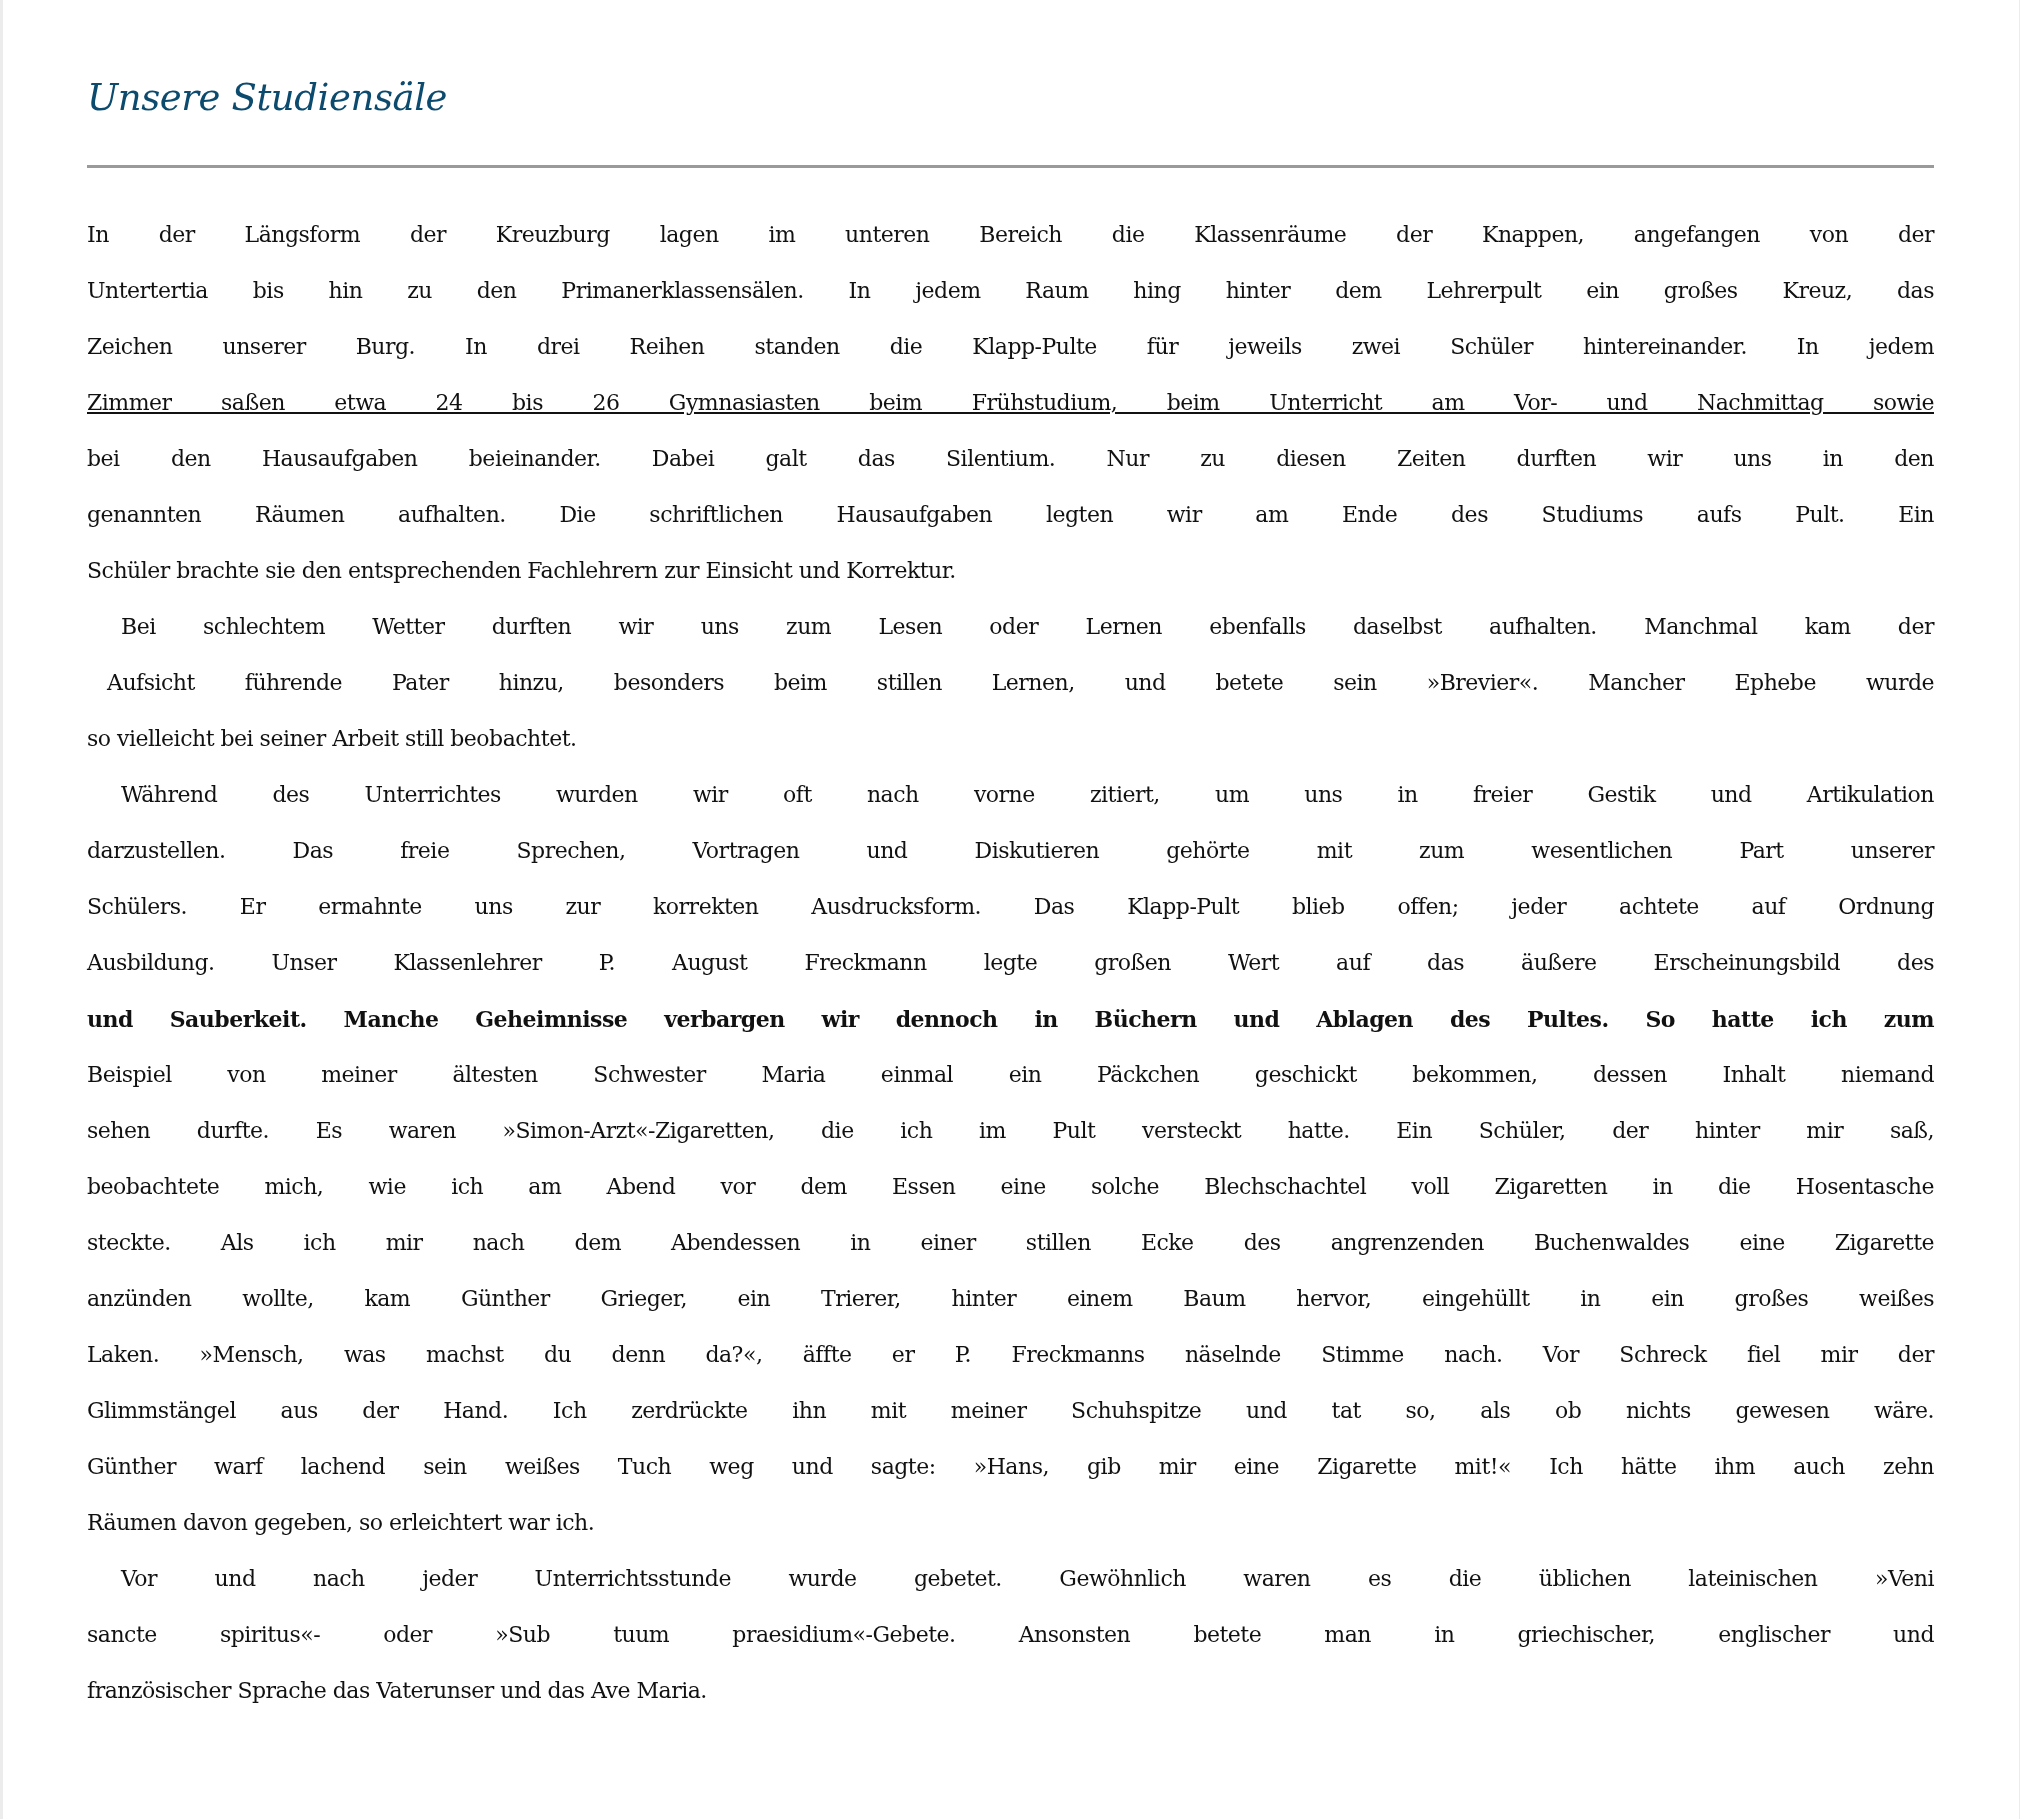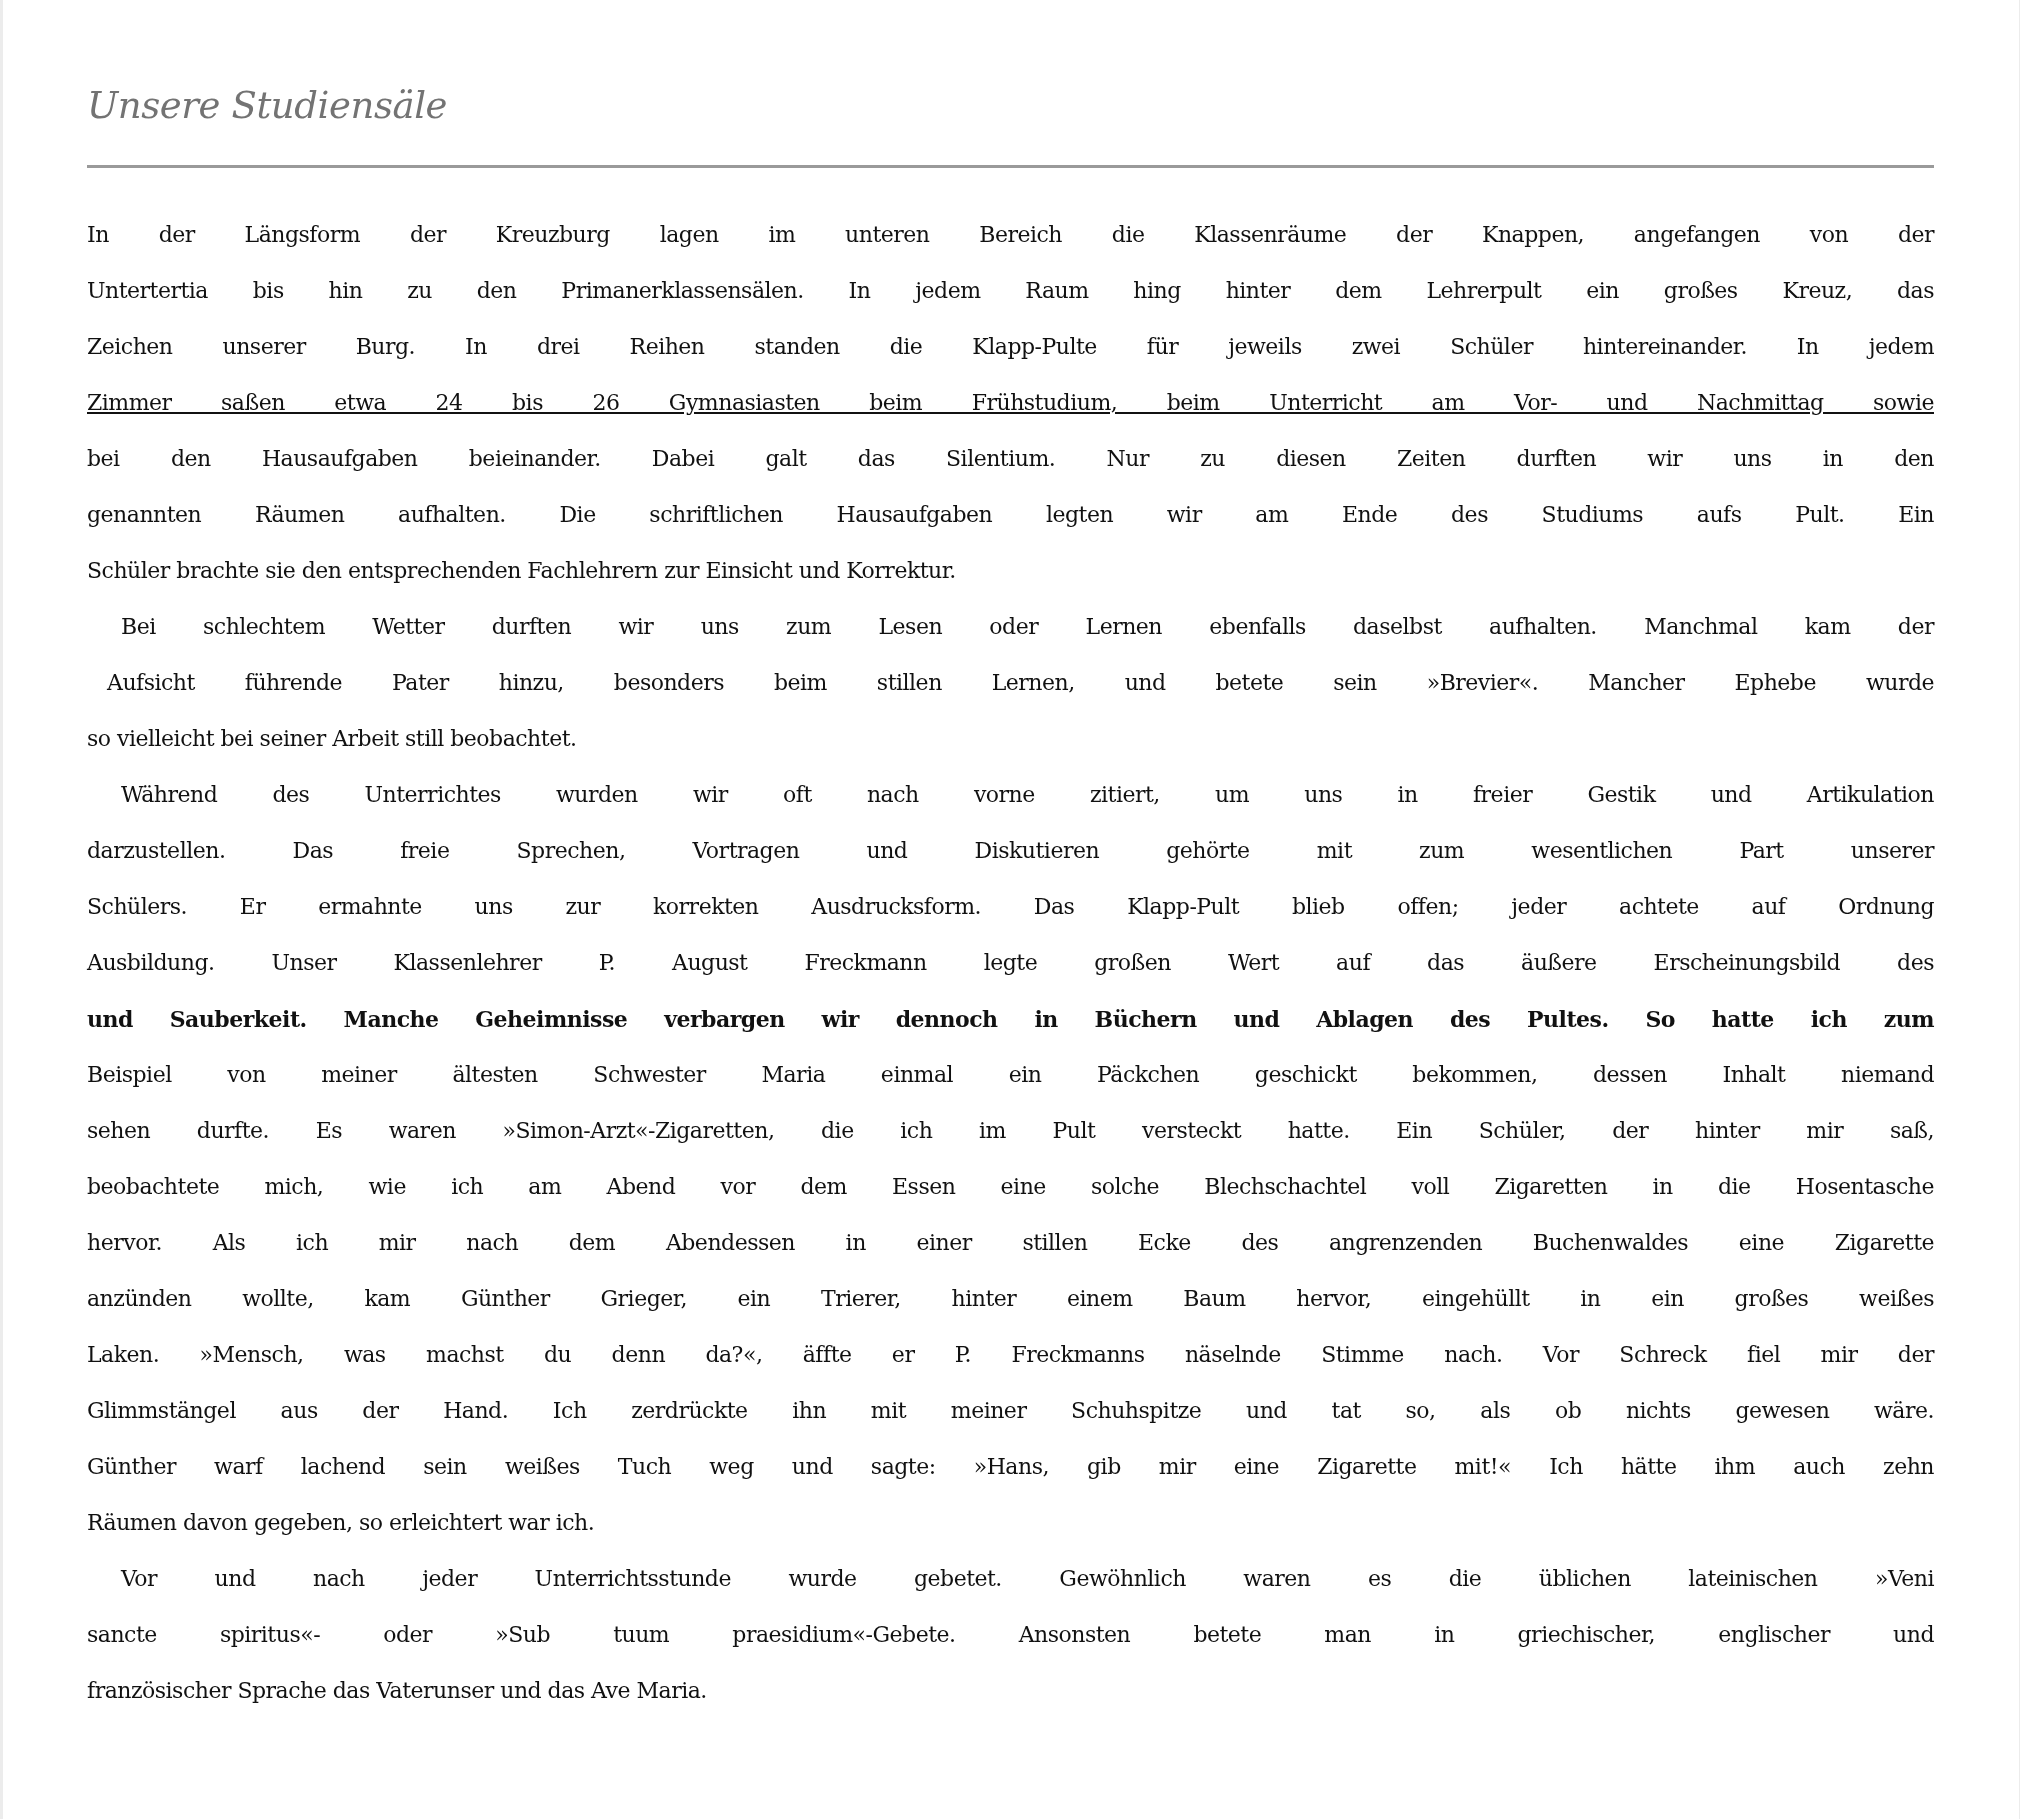--- a/index.html
+++ b/index.html
@@ -25,29 +25,29 @@
     }
     .page {
       position: absolute;
       left: 87px;
       top: 0;
       width: 1847px;
     }
     .chapter-title {
       position: absolute;
       left: 0;
-      top: 80px;
+      top: 72px;
       margin: 0;
       font-family: "DejaVu Serif", "Liberation Serif", serif;
       font-style: italic;
       font-weight: normal;
       font-size: 37px;
       line-height: 51px;
       letter-spacing: -0.4px;
-      color: #737373;
+      color: #0c4a6e;
       white-space: nowrap;
     }
     .title-rule {
       position: absolute;
       left: 0;
       top: 165px;
       width: 1847px;
       height: 2.5px;
       background: #9a9a9a;
       border: 0;
@@ -103,21 +103,21 @@
       </div>
       <div>
         <span class="line indent" style="white-space: nowrap;">Während des Unterrichtes wurden wir oft nach vorne zitiert, um uns in freier Gestik und Artikulation</span>
         <span class="line" style="white-space: nowrap;">darzustellen. Das freie Sprechen, Vortragen und Diskutieren gehörte mit zum wesentlichen Part unserer</span>
         <span class="line" style="white-space: nowrap;">Schülers. Er ermahnte uns zur korrekten Ausdrucksform. Das Klapp-Pult blieb offen; jeder achtete auf Ordnung</span>
         <span class="line" style="white-space: nowrap;">Ausbildung. Unser Klassenlehrer P. August Freckmann legte großen Wert auf das äußere Erscheinungsbild des</span>
         <span class="line" style="white-space: nowrap; font-weight: bold;">und Sauberkeit. Manche Geheimnisse verbargen wir dennoch in Büchern und Ablagen des Pultes. So hatte ich zum</span>
         <span class="line" style="white-space: nowrap;">Beispiel von meiner ältesten Schwester Maria einmal ein Päckchen geschickt bekommen, dessen Inhalt niemand</span>
         <span class="line" style="white-space: nowrap;">sehen durfte. Es waren »Simon-Arzt«-Zigaretten, die ich im Pult versteckt hatte. Ein Schüler, der hinter mir saß,</span>
         <span class="line" style="white-space: nowrap;">beobachtete mich, wie ich am Abend vor dem Essen eine solche Blechschachtel voll Zigaretten in die Hosentasche</span>
-        <span class="line" style="white-space: nowrap;">hervor. Als ich mir nach dem Abendessen in einer stillen Ecke des angrenzenden Buchenwaldes eine Zigarette</span>
+        <span class="line" style="white-space: nowrap;">steckte. Als ich mir nach dem Abendessen in einer stillen Ecke des angrenzenden Buchenwaldes eine Zigarette</span>
         <span class="line" style="white-space: nowrap;">anzünden wollte, kam Günther Grieger, ein Trierer, hinter einem Baum hervor, eingehüllt in ein großes weißes</span>
         <span class="line" style="white-space: nowrap;">Laken. »Mensch, was machst du denn da?«, äffte er P. Freckmanns näselnde Stimme nach. Vor Schreck fiel mir der</span>
         <span class="line" style="white-space: nowrap;">Glimmstängel aus der Hand. Ich zerdrückte ihn mit meiner Schuhspitze und tat so, als ob nichts gewesen wäre.</span>
         <span class="line" style="white-space: nowrap;">Günther warf lachend sein weißes Tuch weg und sagte: »Hans, gib mir eine Zigarette mit!« Ich hätte ihm auch zehn</span>
         <span class="line last" style="white-space: nowrap;">Räumen davon gegeben, so erleichtert war ich.</span>
       </div>
       <div>
         <span class="line indent" style="white-space: nowrap;">Vor und nach jeder Unterrichtsstunde wurde gebetet. Gewöhnlich waren es die üblichen lateinischen »Veni</span>
         <span class="line" style="white-space: nowrap;">sancte spiritus«- oder »Sub tuum praesidium«-Gebete. Ansonsten betete man in griechischer, englischer und</span>
         <span class="line last" style="white-space: nowrap;">französischer Sprache das Vaterunser und das Ave Maria.</span>

